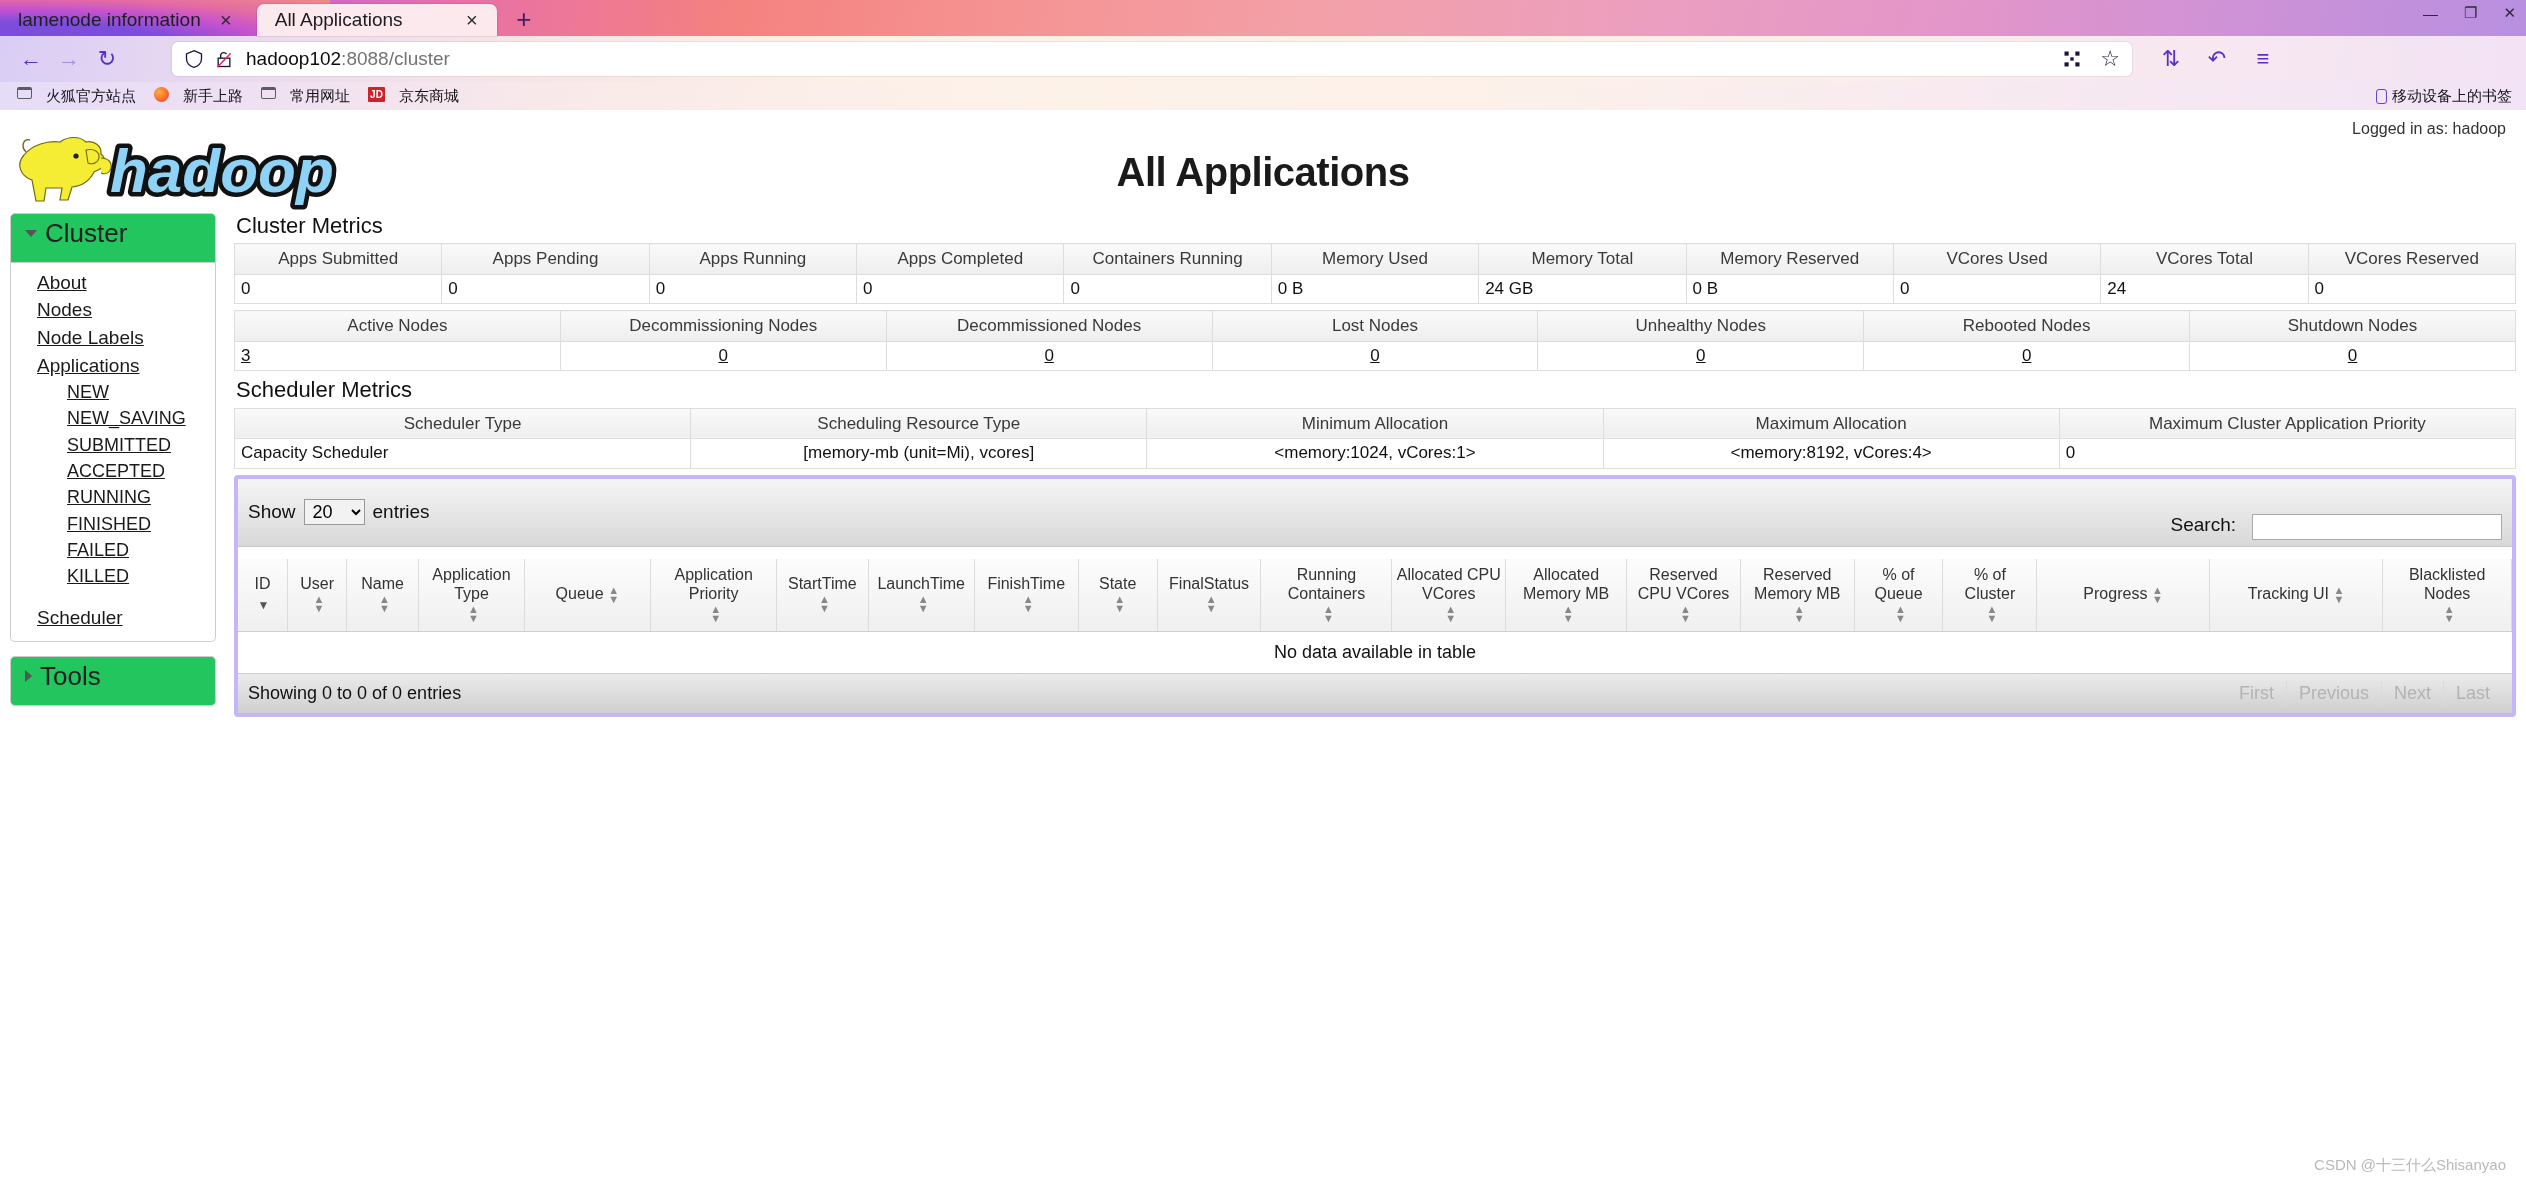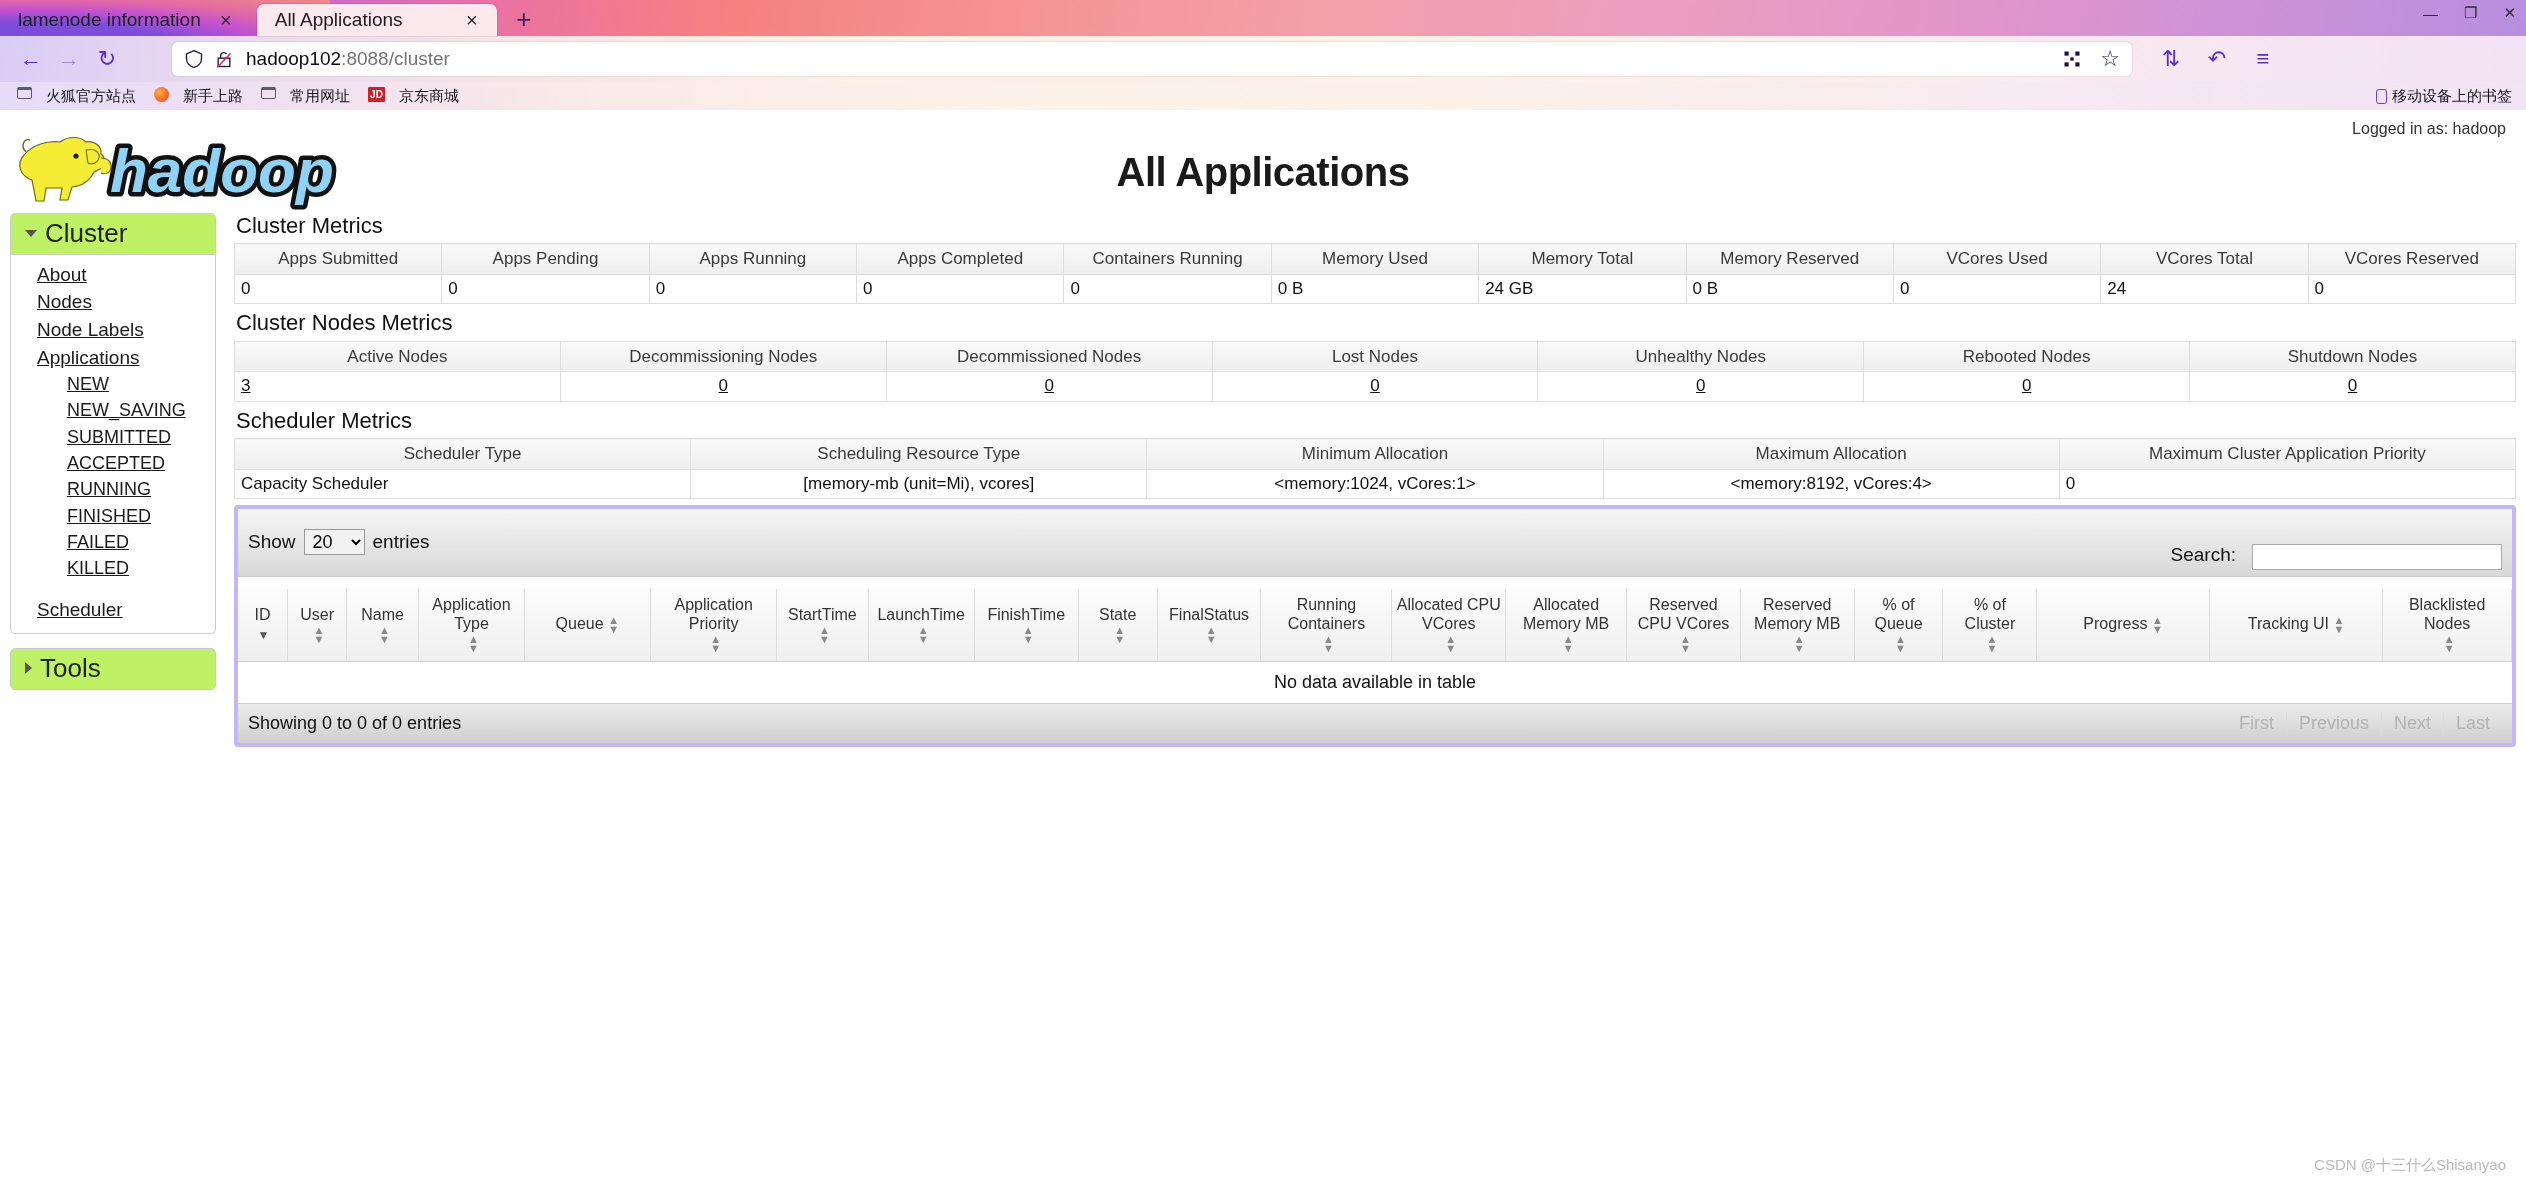--- a/index.html
+++ b/index.html
@@ -124,24 +124,24 @@
     text-align: center; font-size: 40px; font-weight: bold; color: #1a1a1a;
     padding-top: 40px; letter-spacing: -0.5px;
     font-family: "Liberation Sans", sans-serif;
   }
 
   .body-wrap { display: flex; padding: 0; margin-top: 18px; }
 
   
   .sidebar { width: 216px; flex: 0 0 216px; padding-left: 10px; }
   .panel-head {
-    background: #bef264;
+    background: #22c55e;
     border: 1px solid #ccc;
     border-radius: 5px 5px 0 0;
-    padding: 5px 8px 6px 8px;
+    padding: 5px 8px 14px 8px;
     font-size: 26px;
     color: #222;
     display: flex; align-items: center; gap: 8px;
     line-height: 1.1;
   }
   .panel-head.single { border-radius: 5px; margin-top: 14px; }
   .caret-down {
     width: 0; height: 0; border-left: 6px solid transparent; border-right: 6px solid transparent;
     border-top: 7px solid #555; margin-left: 6px;
   }
@@ -394,21 +394,20 @@
             <td>0 B</td>
             <td>24 GB</td>
             <td>0 B</td>
             <td>0</td>
             <td>24</td>
             <td>0</td>
           </tr>
         </tbody>
           </table>
 
-        <div class="section-title">Cluster Nodes Metrics</div>
         <table class="metrics">
           <tbody>
               <tr>
             <th>Active Nodes</th>
             <th>Decommissioning Nodes</th>
             <th>Decommissioned Nodes</th>
             <th>Lost Nodes</th>
             <th>Unhealthy Nodes</th>
             <th>Rebooted Nodes</th>
             <th>Shutdown Nodes</th>

